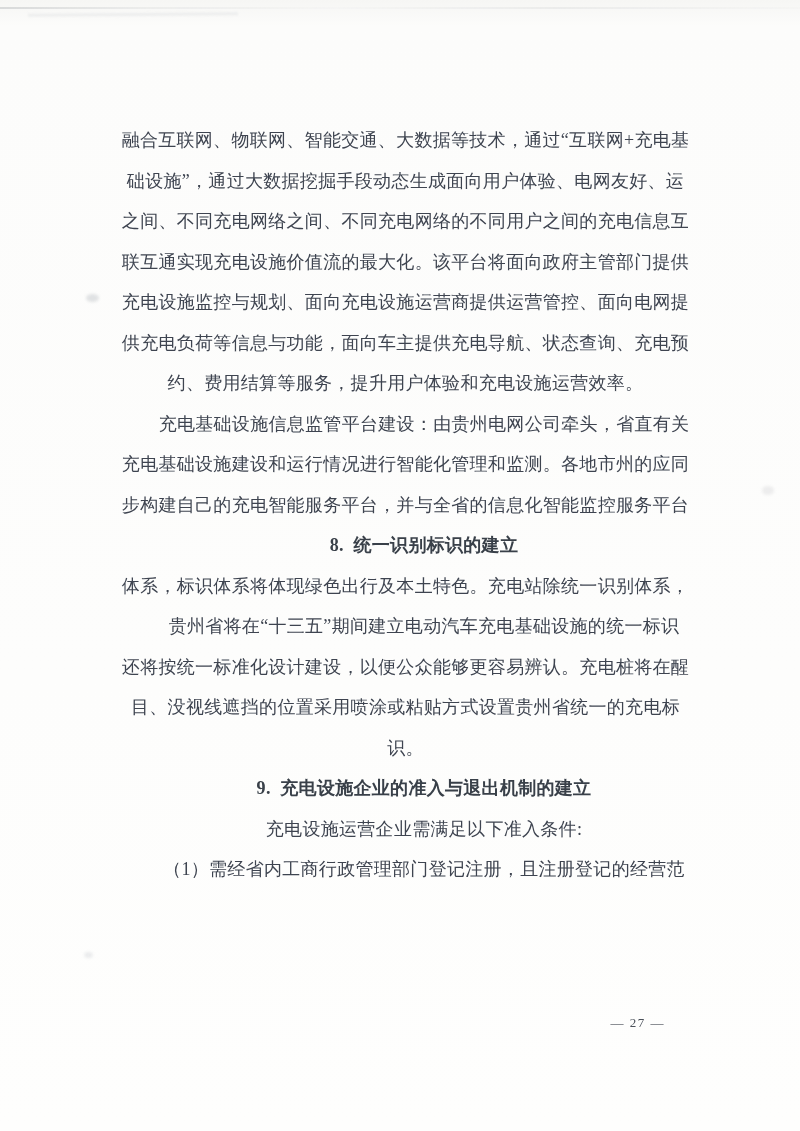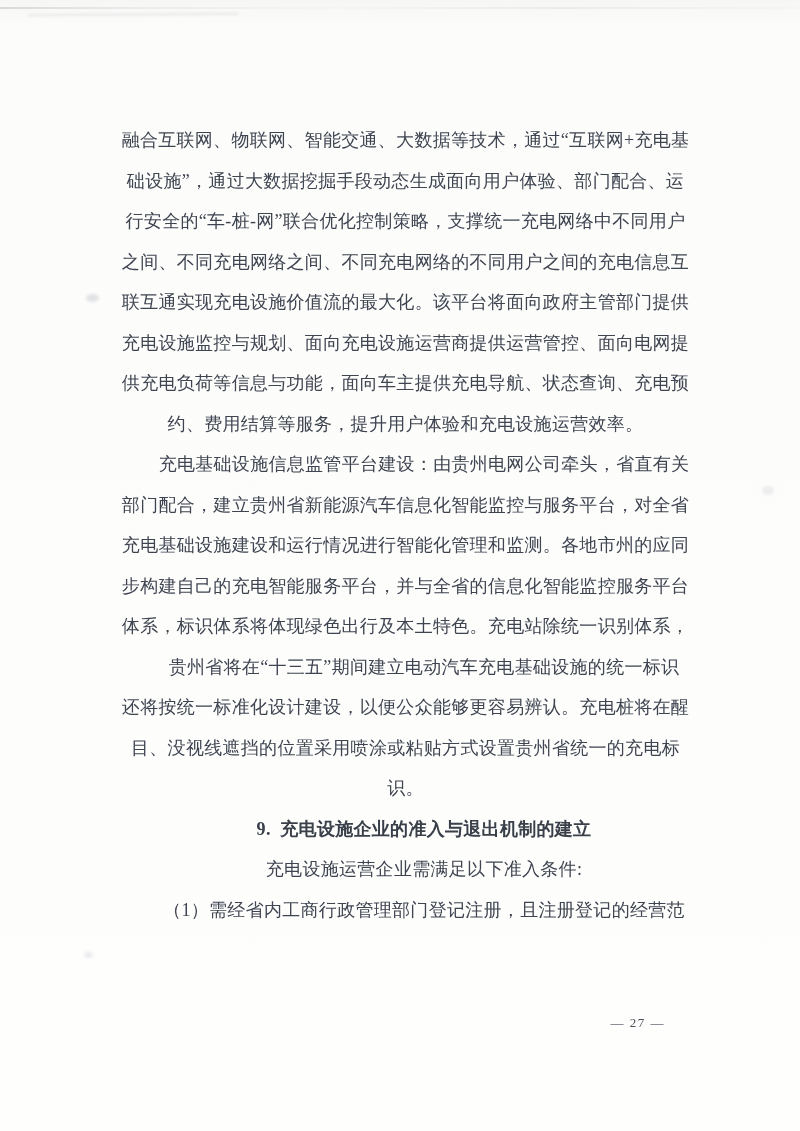--- a/index.html
+++ b/index.html
@@ -87,31 +87,30 @@
 
 <div class="scan-page">
   <div class="top-edge-line"></div>
   <div class="top-edge-streak"></div>
   <div class="speck speck-left-a"></div>
   <div class="speck speck-left-b"></div>
   <div class="speck speck-right-a"></div>
 
   <div class="text-block" id="text-block">
       <div class="line">融合互联网、物联网、智能交通、大数据等技术，通过“互联网+充电基</div>
-      <div class="line">础设施”，通过大数据挖掘手段动态生成面向用户体验、部门配合、运</div>
-      <div class="line">行安全的“车-桩-网”联合优化控制策略，支撑统一充电网络中不同用户</div>
+      <div class="line">础设施”，通过大数据挖掘手段动态生成面向用户体验、电网友好、运</div>
       <div class="line">之间、不同充电网络之间、不同充电网络的不同用户之间的充电信息互</div>
       <div class="line">联互通实现充电设施价值流的最大化。该平台将面向政府主管部门提供</div>
       <div class="line">充电设施监控与规划、面向充电设施运营商提供运营管控、面向电网提</div>
       <div class="line">供充电负荷等信息与功能，面向车主提供充电导航、状态查询、充电预</div>
       <div class="line">约、费用结算等服务，提升用户体验和充电设施运营效率。</div>
       <div class="line indent">充电基础设施信息监管平台建设：由贵州电网公司牵头，省直有关</div>
-      <div class="line">部门配合，建立贵州省新能源汽车信息化智能监控与服务平台，对全省</div>
       <div class="line">充电基础设施建设和运行情况进行智能化管理和监测。各地市州的应同</div>
       <div class="line">步构建自己的充电智能服务平台，并与全省的信息化智能监控服务平台</div>
+      <div class="line indent heading">8.  统一识别标识的建立</div>
       <div class="line">体系，标识体系将体现绿色出行及本土特色。充电站除统一识别体系，</div>
       <div class="line indent">贵州省将在“十三五”期间建立电动汽车充电基础设施的统一标识</div>
       <div class="line">还将按统一标准化设计建设，以便公众能够更容易辨认。充电桩将在醒</div>
       <div class="line">目、没视线遮挡的位置采用喷涂或粘贴方式设置贵州省统一的充电标</div>
       <div class="line">识。</div>
       <div class="line indent heading">9.  充电设施企业的准入与退出机制的建立</div>
       <div class="line indent">充电设施运营企业需满足以下准入条件:</div>
       <div class="line indent">（1）需经省内工商行政管理部门登记注册，且注册登记的经营范</div>
     </div>
 

